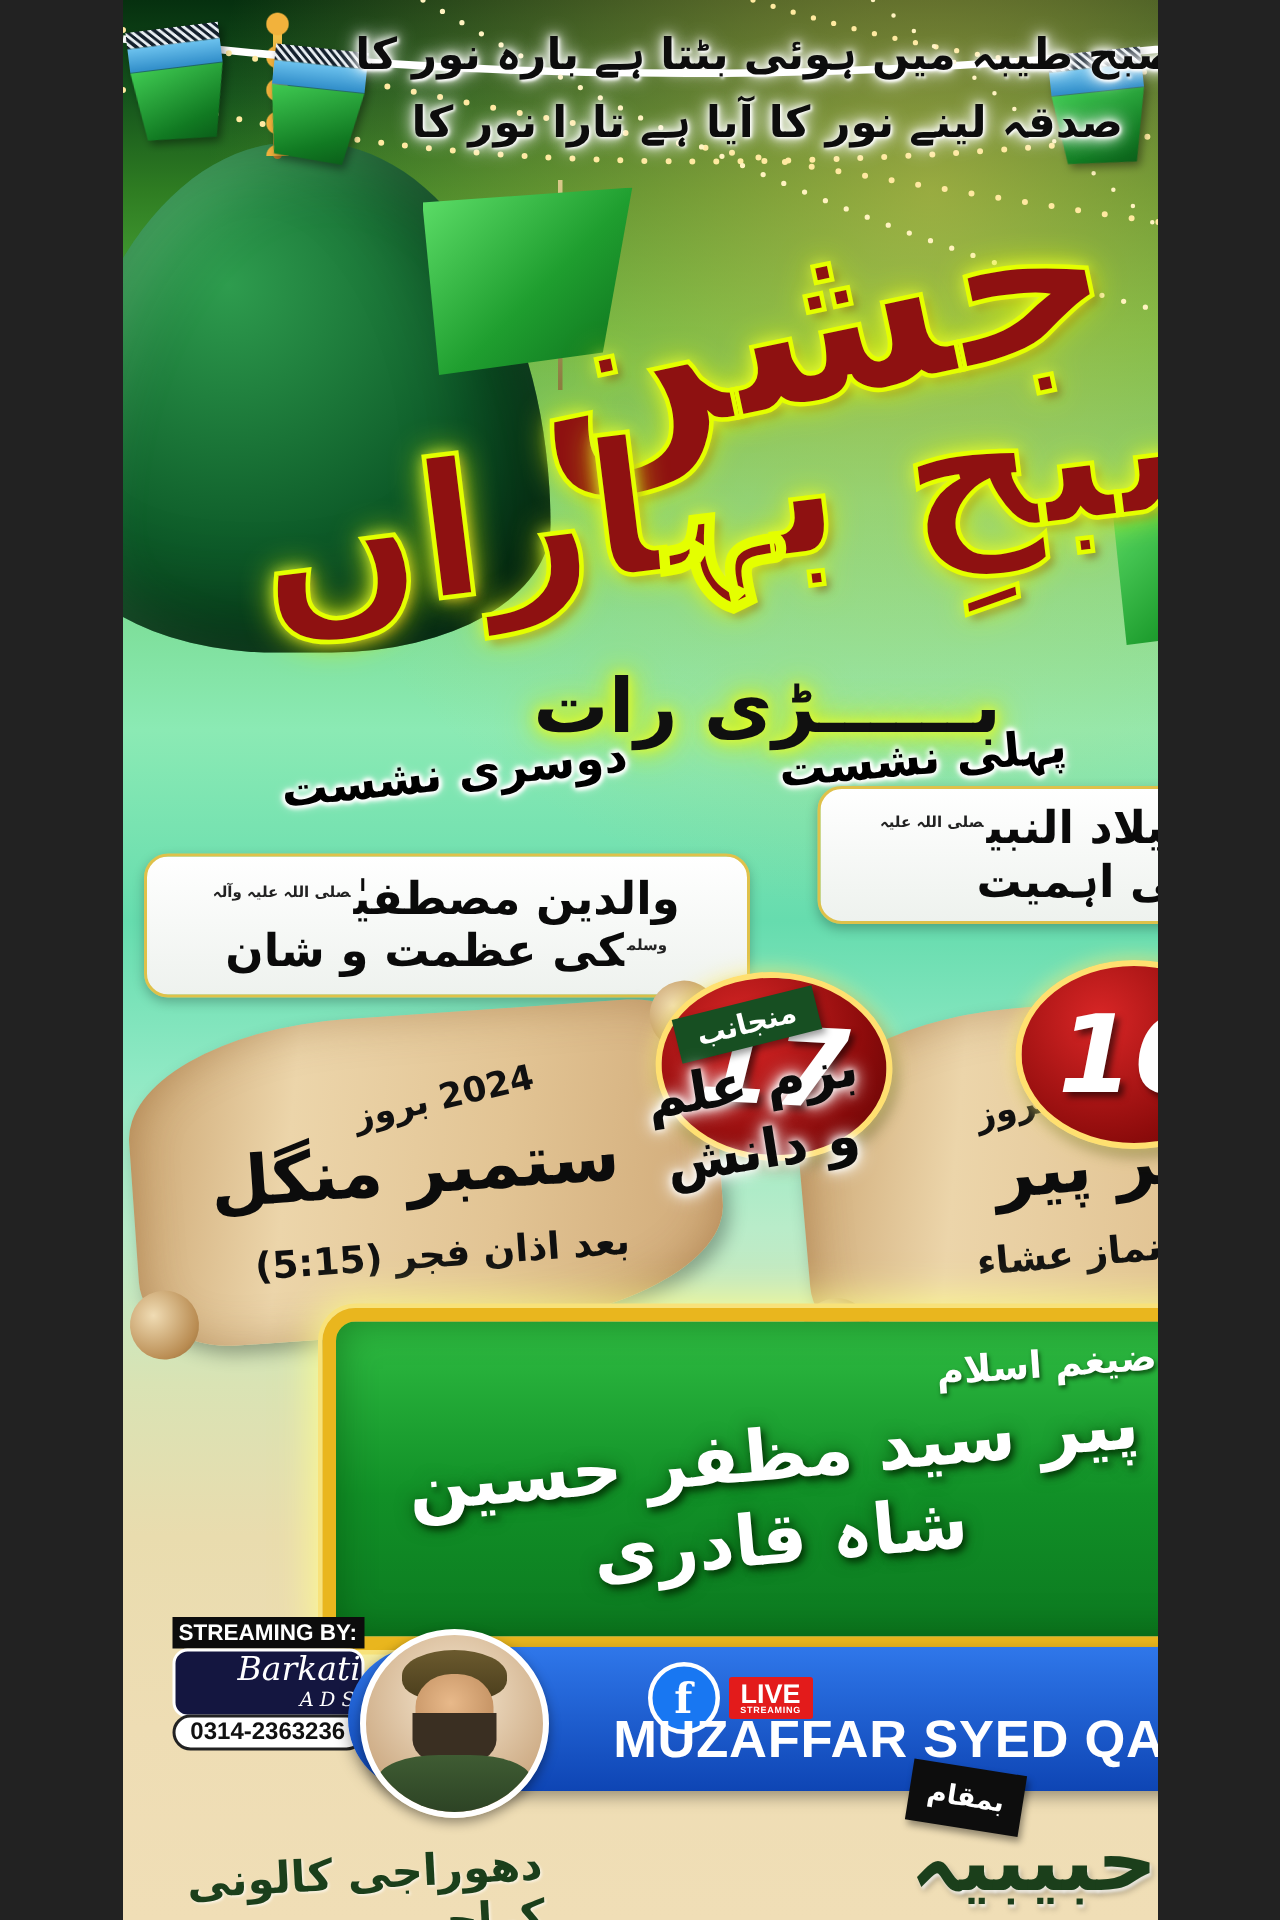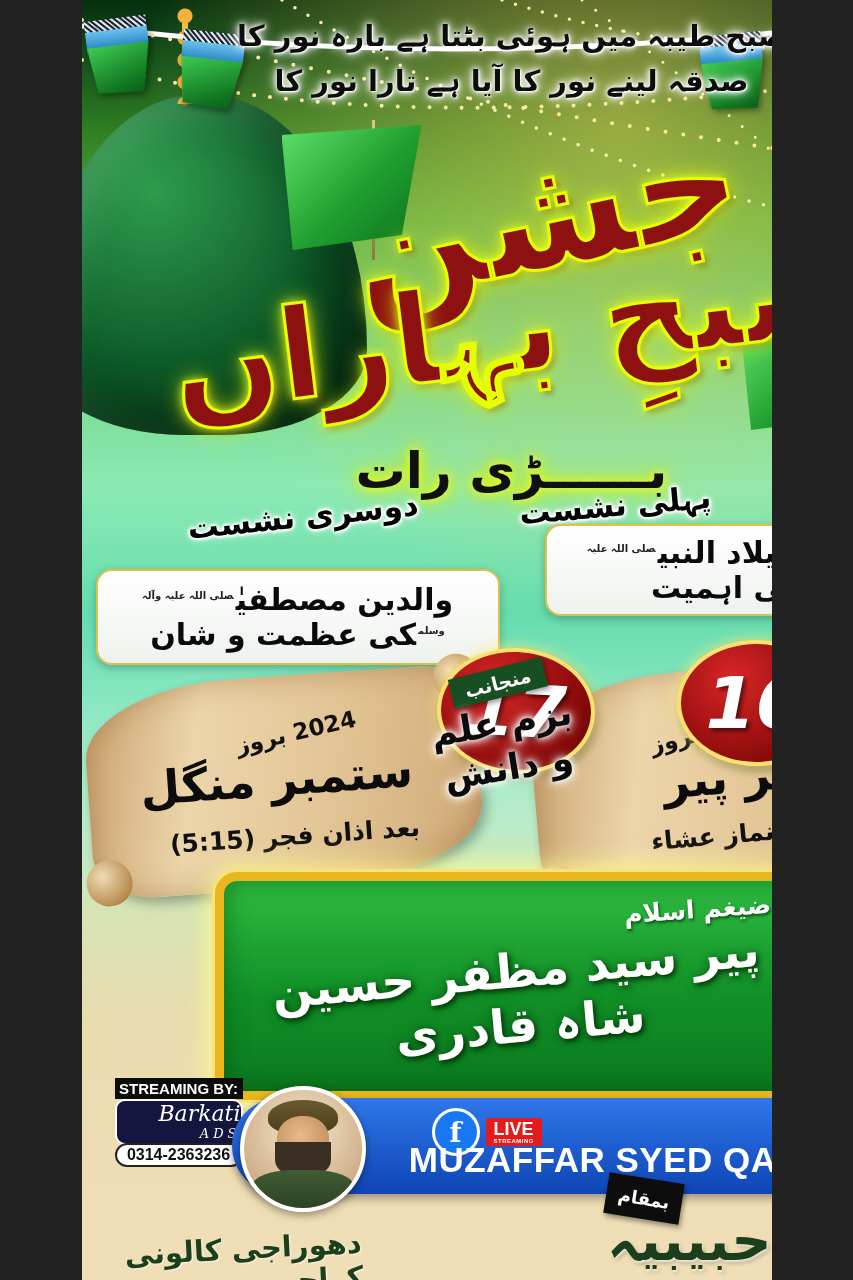--- a/index.html
+++ b/index.html
@@ -131,21 +131,21 @@
   .photo .face{position:absolute;left:33px;top:26px;width:52px;height:48px;border-radius:46%;
     background:radial-gradient(circle at 45% 40%,#e8b98a,#b98657);}
   .photo .beard{position:absolute;left:31px;top:52px;width:56px;height:36px;border-radius:0 0 50% 50%;
     background:#3a2f22;}
   .photo .robe{position:absolute;left:8px;top:80px;width:102px;height:40px;border-radius:40% 40% 0 0;
     background:linear-gradient(#3f5c33,#2c4224);}
   .fbrow{left:350px;top:1108px;display:flex;align-items:center;gap:6px;}
   .fbcirc{width:42px;height:42px;border-radius:50%;background:#1877f2;border:3px solid #fff;
     display:flex;align-items:center;justify-content:center;color:#fff;
     font-family:"DejaVu Serif",serif;font-weight:bold;font-size:28px;}
-  .livebadge{background:#e31b1b;color:#fff;padding:2px 8px;border-radius:2px;
+  .livebadge{background:#e31b1b;color:#fff;text-align:center;padding:2px 8px;border-radius:2px;
     font-family:"Liberation Sans",sans-serif;font-weight:bold;line-height:1;}
   .livebadge .lv{font-size:18px;display:block;}
   .livebadge .st{font-size:6px;display:block;letter-spacing:.5px;}
   .livename1{left:470px;top:1106px;color:#fff;font-family:"Liberation Sans",sans-serif;
     font-size:30px;font-weight:bold;letter-spacing:.5px;}
   .livename2{left:272px;top:1140px;width:540px;text-align:center;color:#fff;
     font-family:"Liberation Sans",sans-serif;font-size:35px;font-weight:bold;letter-spacing:.5px;}
 
   
   .venue-tag{right:90px;top:1178px;background:#0d0d0d;color:#fff;font-size:18px;font-weight:bold;

